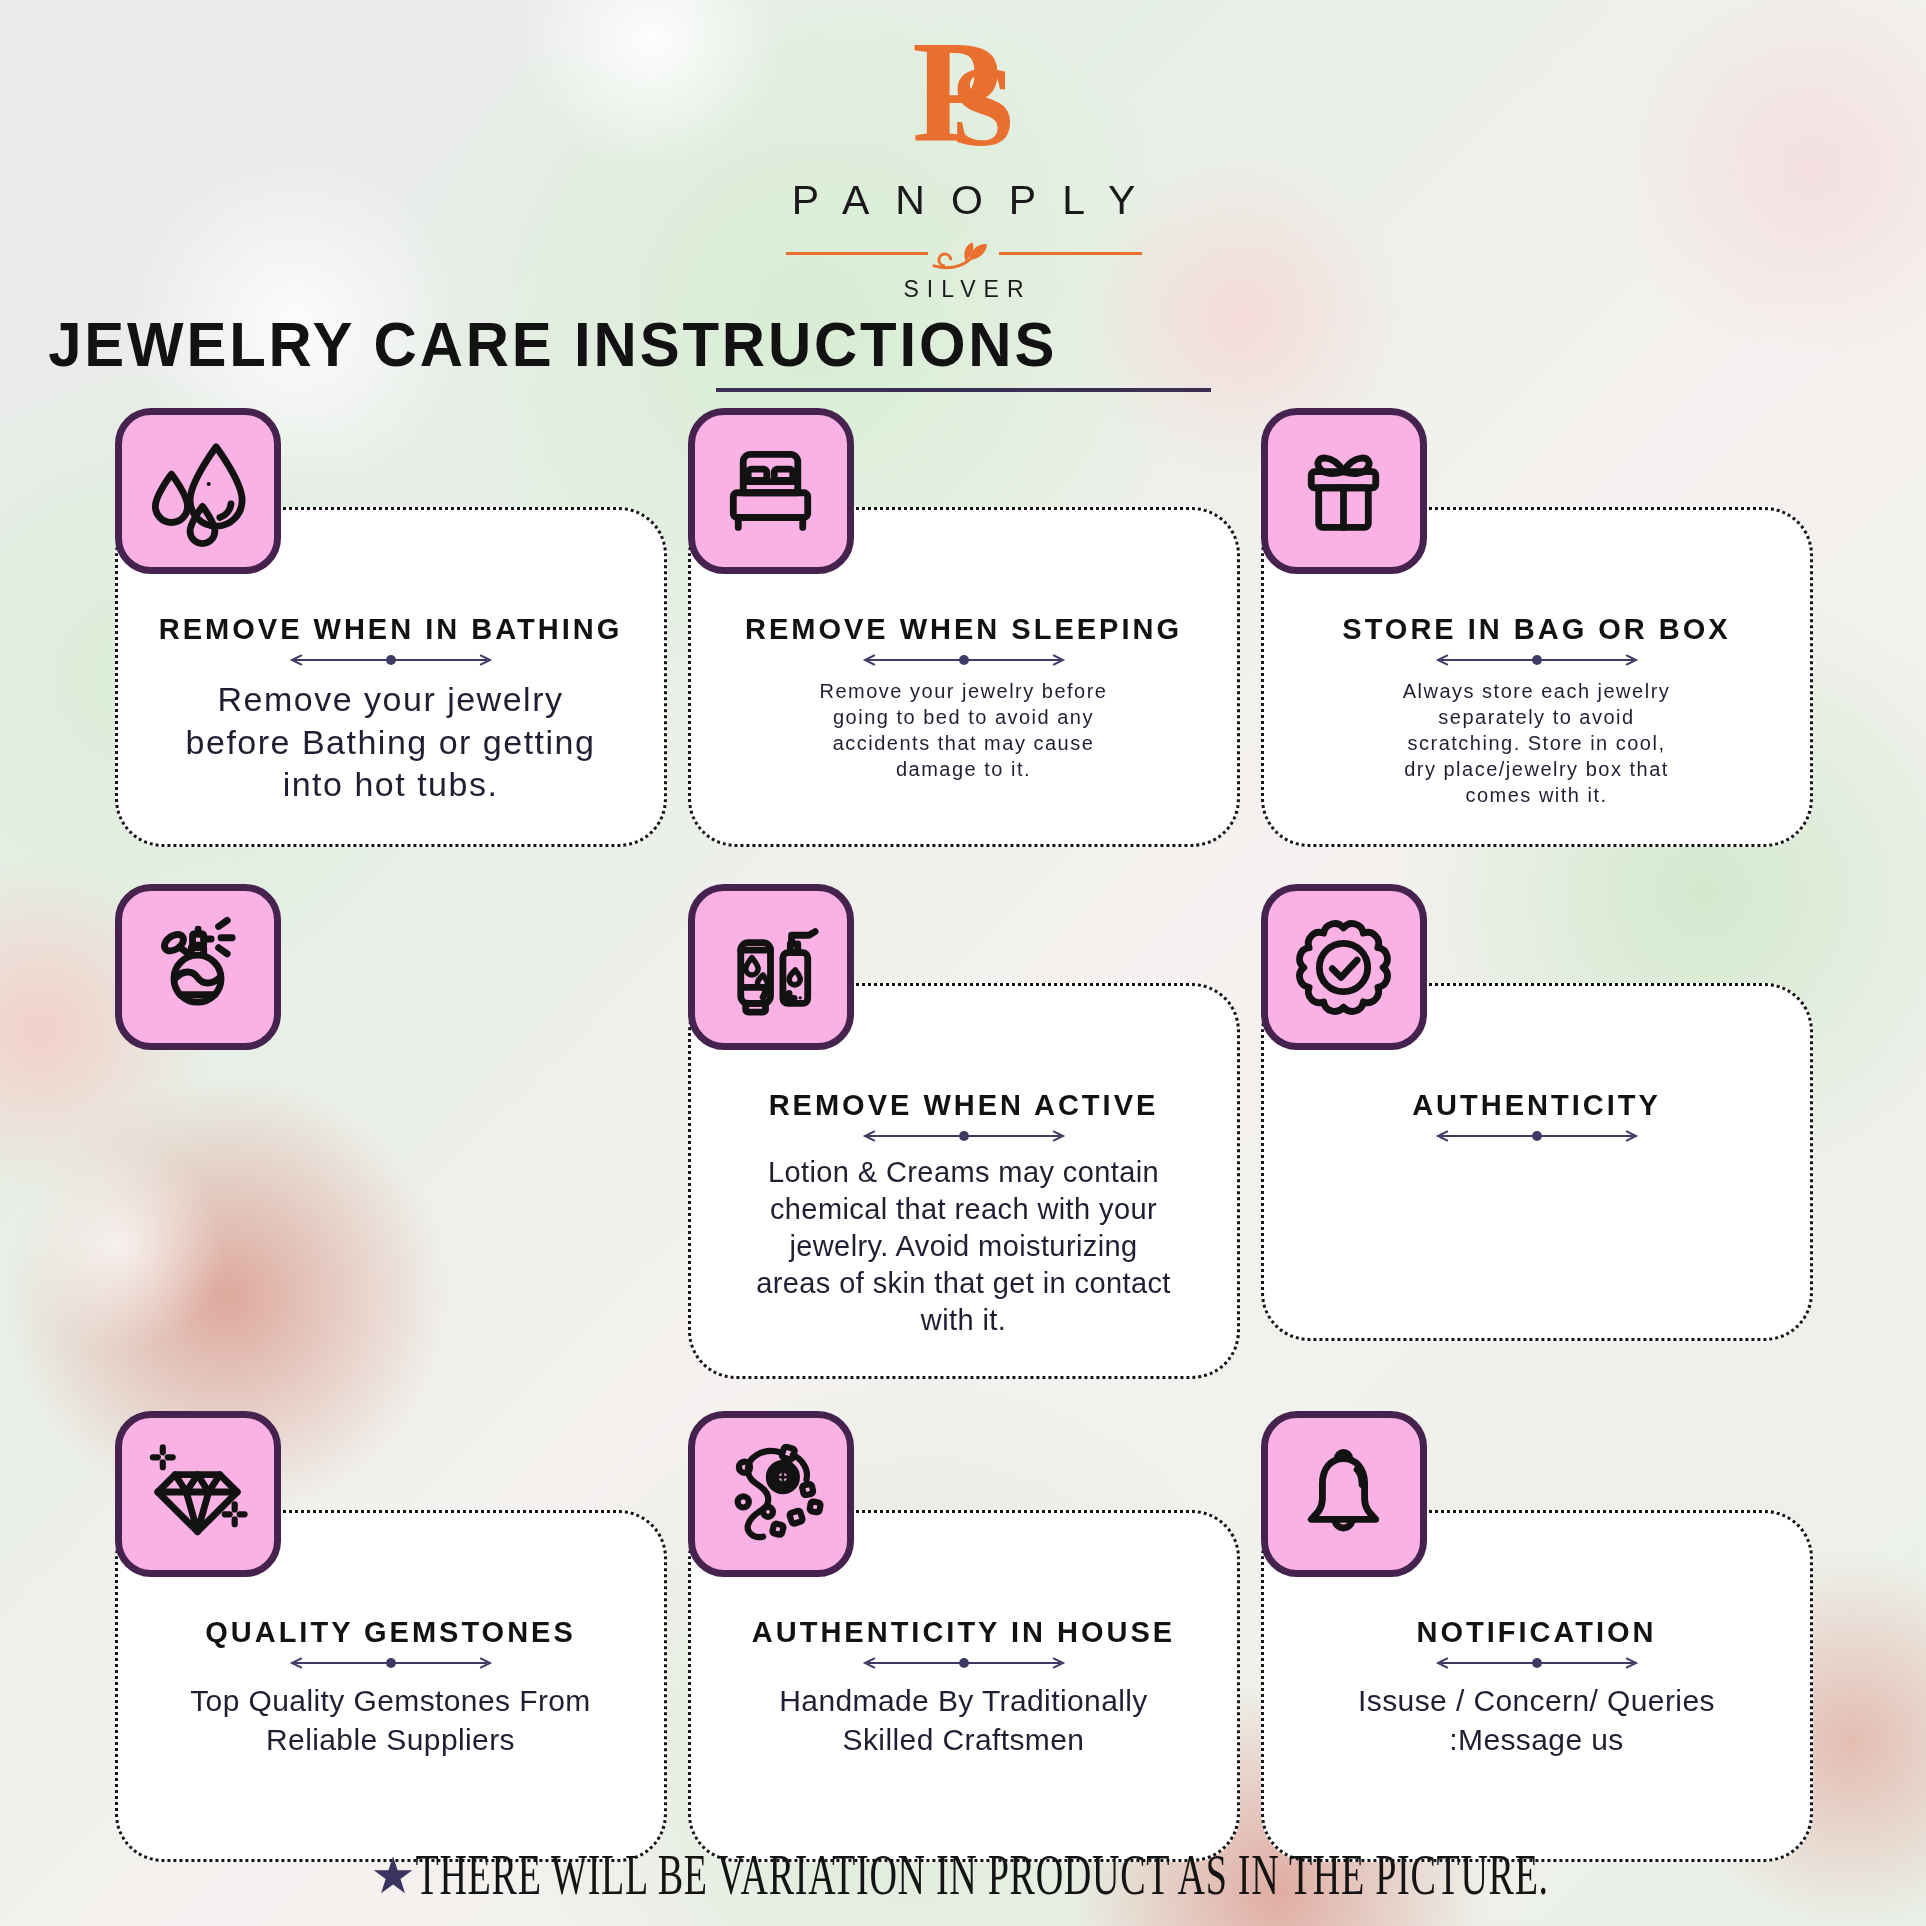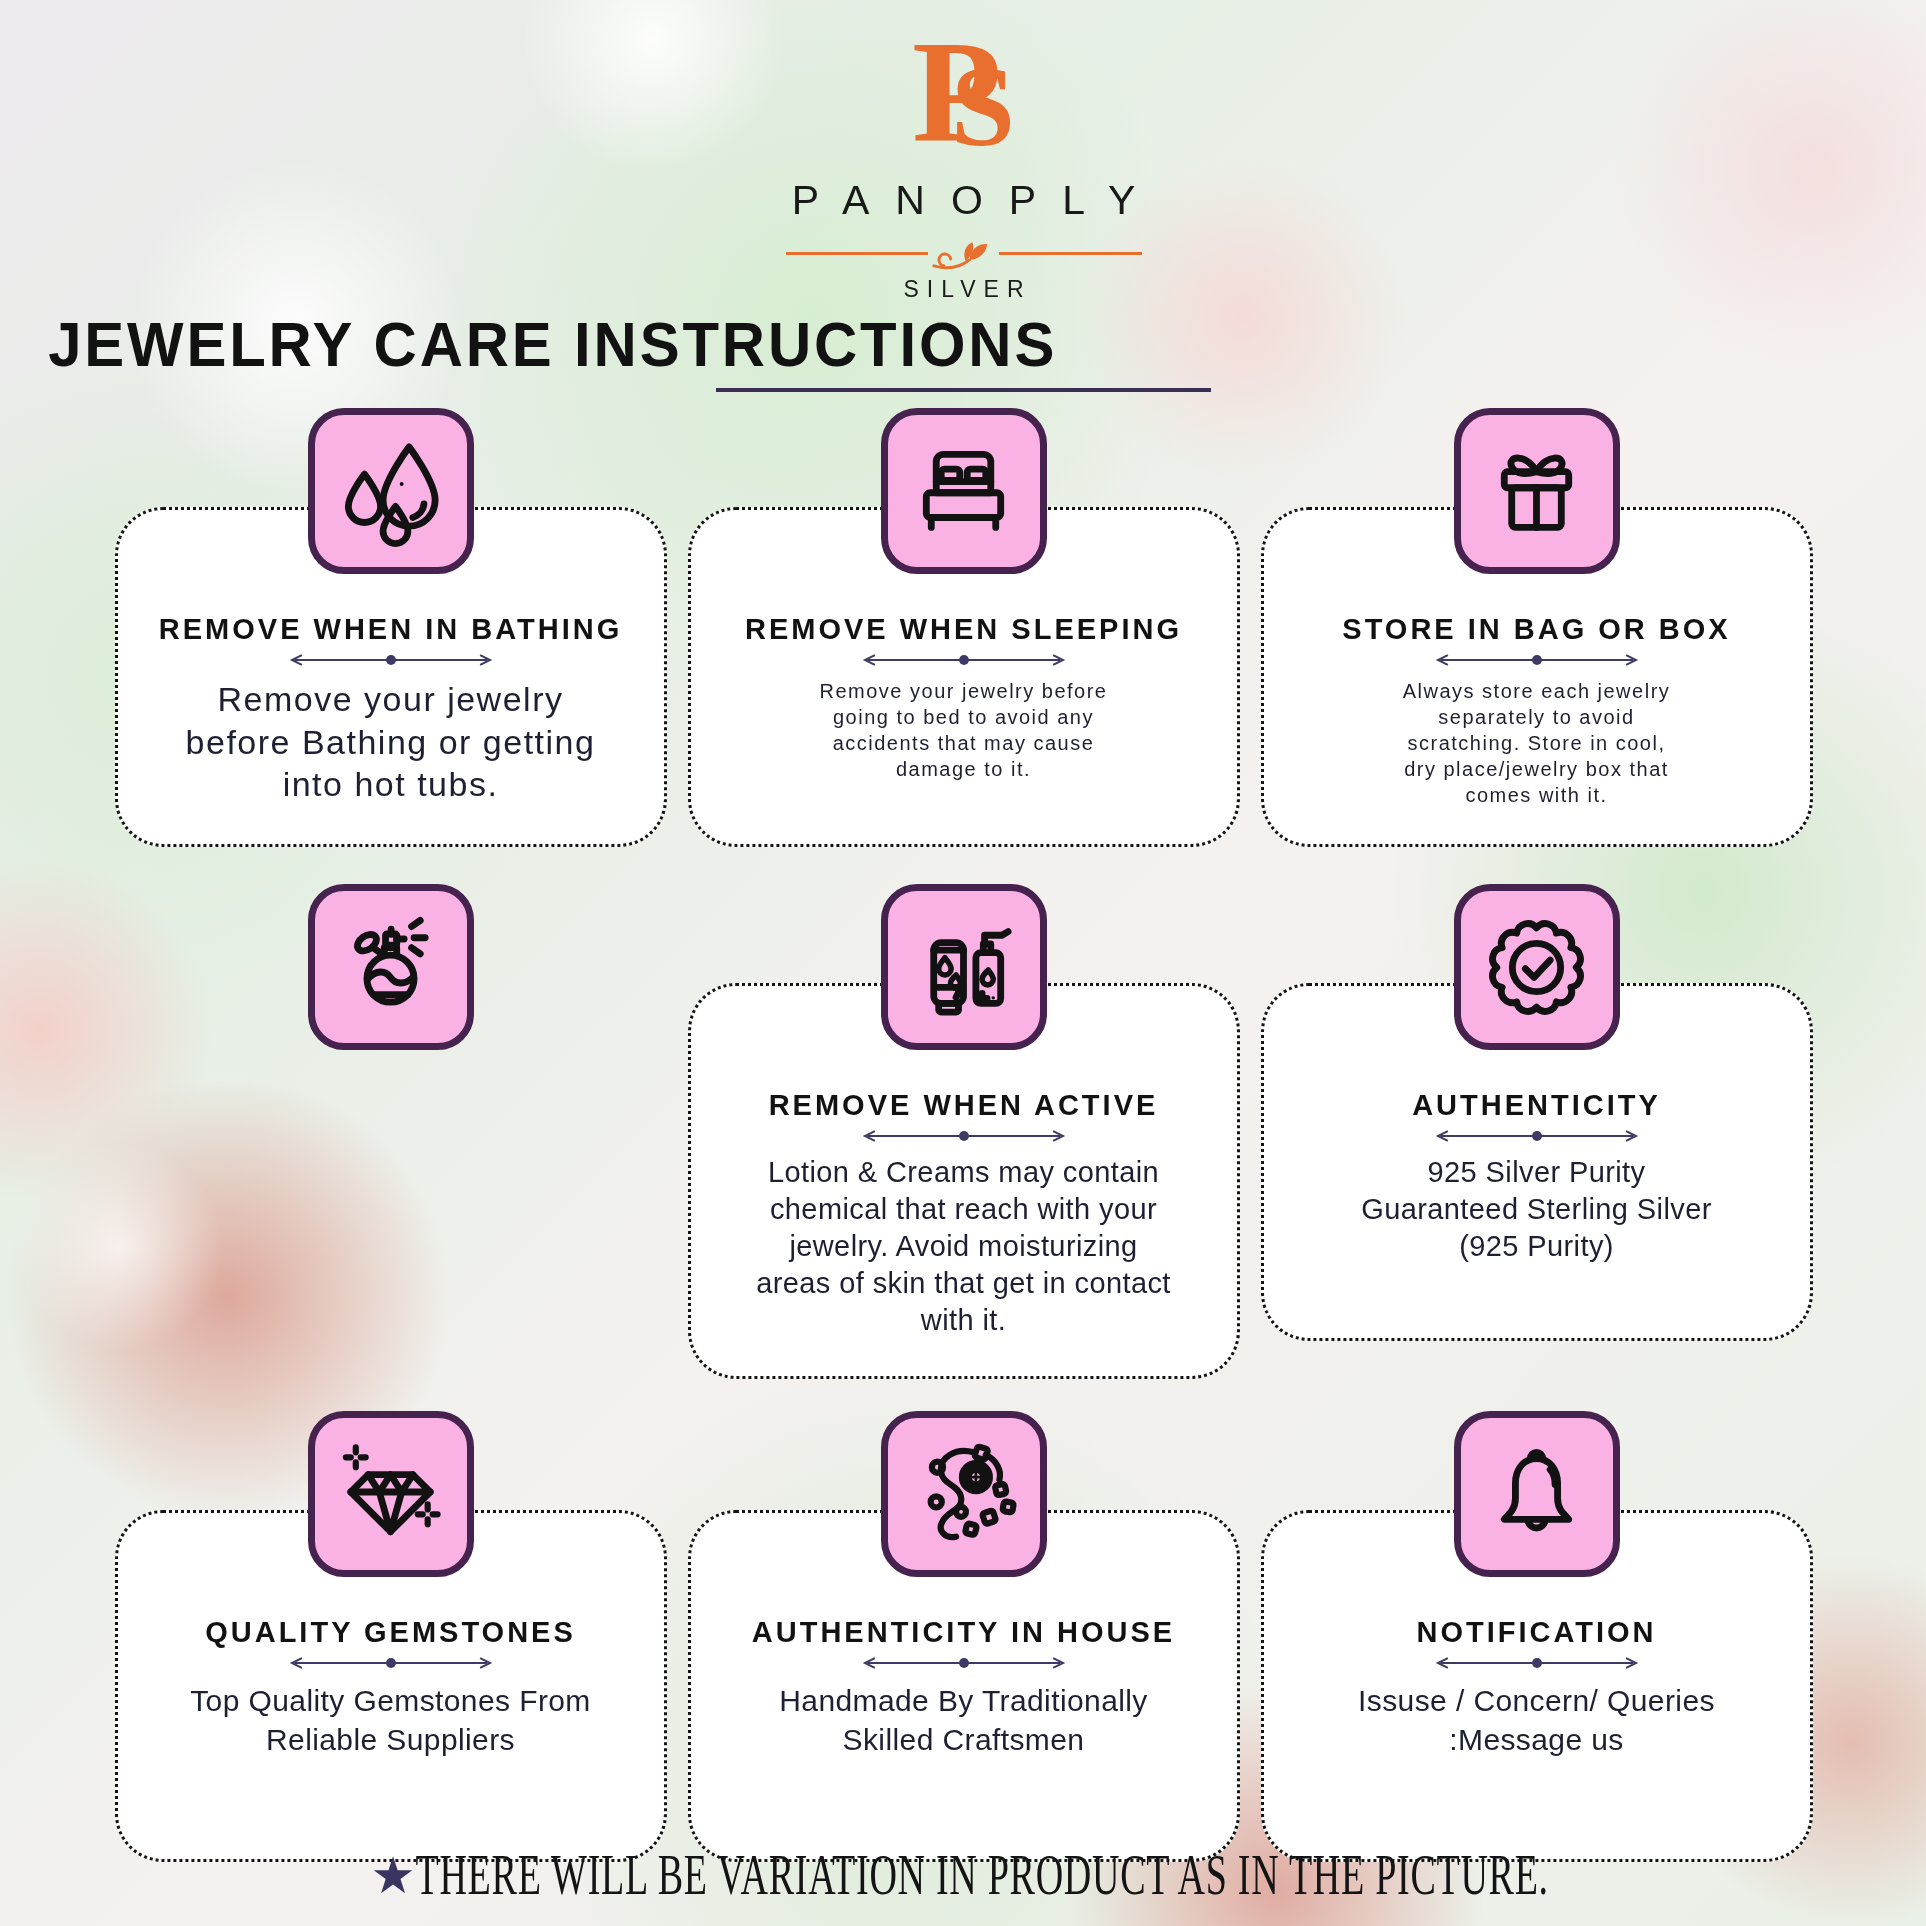--- a/index.html
+++ b/index.html
@@ -33,21 +33,21 @@
   .brand-divider .dline { flex:1; height:3px; background:#E96F2E; }
   .brand-sub { font-size:23px; letter-spacing:8px; text-indent:8px; color:#1c1c1c; margin-top:2px;text-align:center; }
   .main-title { font-size:63px; font-weight:bold; letter-spacing:3px; color:#121212;
                 margin-top:10px; transform:scaleX(.95); line-height:1; }
   .title-underline { width:495px; height:4px; background:#3a2f52; margin:12px auto 0; }
   
   .row { display:grid; grid-template-columns:repeat(3,552px); justify-content:center; column-gap:21px; align-items:start; }
   .row-1 { margin-top:16px; }
   .row-2 { margin-top:37px; }
   .row-3 { margin-top:32px; }
-  .cell { display:flex; flex-direction:column; align-items:center; }
+  .cell { display:flex; flex-direction:column; }
   .tile { width:166px; height:166px; box-sizing:border-box; background:#F9B2E3;
           border:7px solid #46224E; border-radius:36px; display:flex; align-items:center; justify-content:center;
           position:relative; z-index:2; }
   .tile svg { width:119px; height:119px; }
   .card { margin-top:-67px; width:100%; box-sizing:border-box; background:#ffffff;
           border:3px dotted #141414; border-radius:48px; padding:103px 22px 26px; text-align:center; }
   .h-r1  { height:340px; }
   .h-r2  { height:358px; }
   .h-r2m { height:396px; }
   .h-r3  { height:352px; }
@@ -234,23 +234,20 @@
         </svg>
       </div>
       <div class="card h-r2">
         <div class="card-title">AUTHENTICITY</div>
         <svg class="card-divider" width="208" height="16" viewBox="0 0 210 16">
           <line x1="8" y1="8" x2="202" y2="8" stroke="#3E3A66" stroke-width="2"></line>
           <path d="M15,3 L5,8 L15,13" fill="none" stroke="#3E3A66" stroke-width="2"></path>
           <path d="M195,3 L205,8 L195,13" fill="none" stroke="#3E3A66" stroke-width="2"></path>
           <circle cx="105" cy="8" r="5" fill="#3E3A66"></circle>
         </svg>
-        <div class="card-desc d-md">925 Silver Purity
-Guaranteed Sterling Silver
-(925 Purity)</div>
       </div>
     </div>
   </div>
 
   <div class="row row-3">
 
     <div class="cell">
       <div class="tile">
         <svg viewBox="0 0 96 96" class="ic">
           <path d="M30,32 H66 L80,46 L48,78 L16,46 Z"></path>

